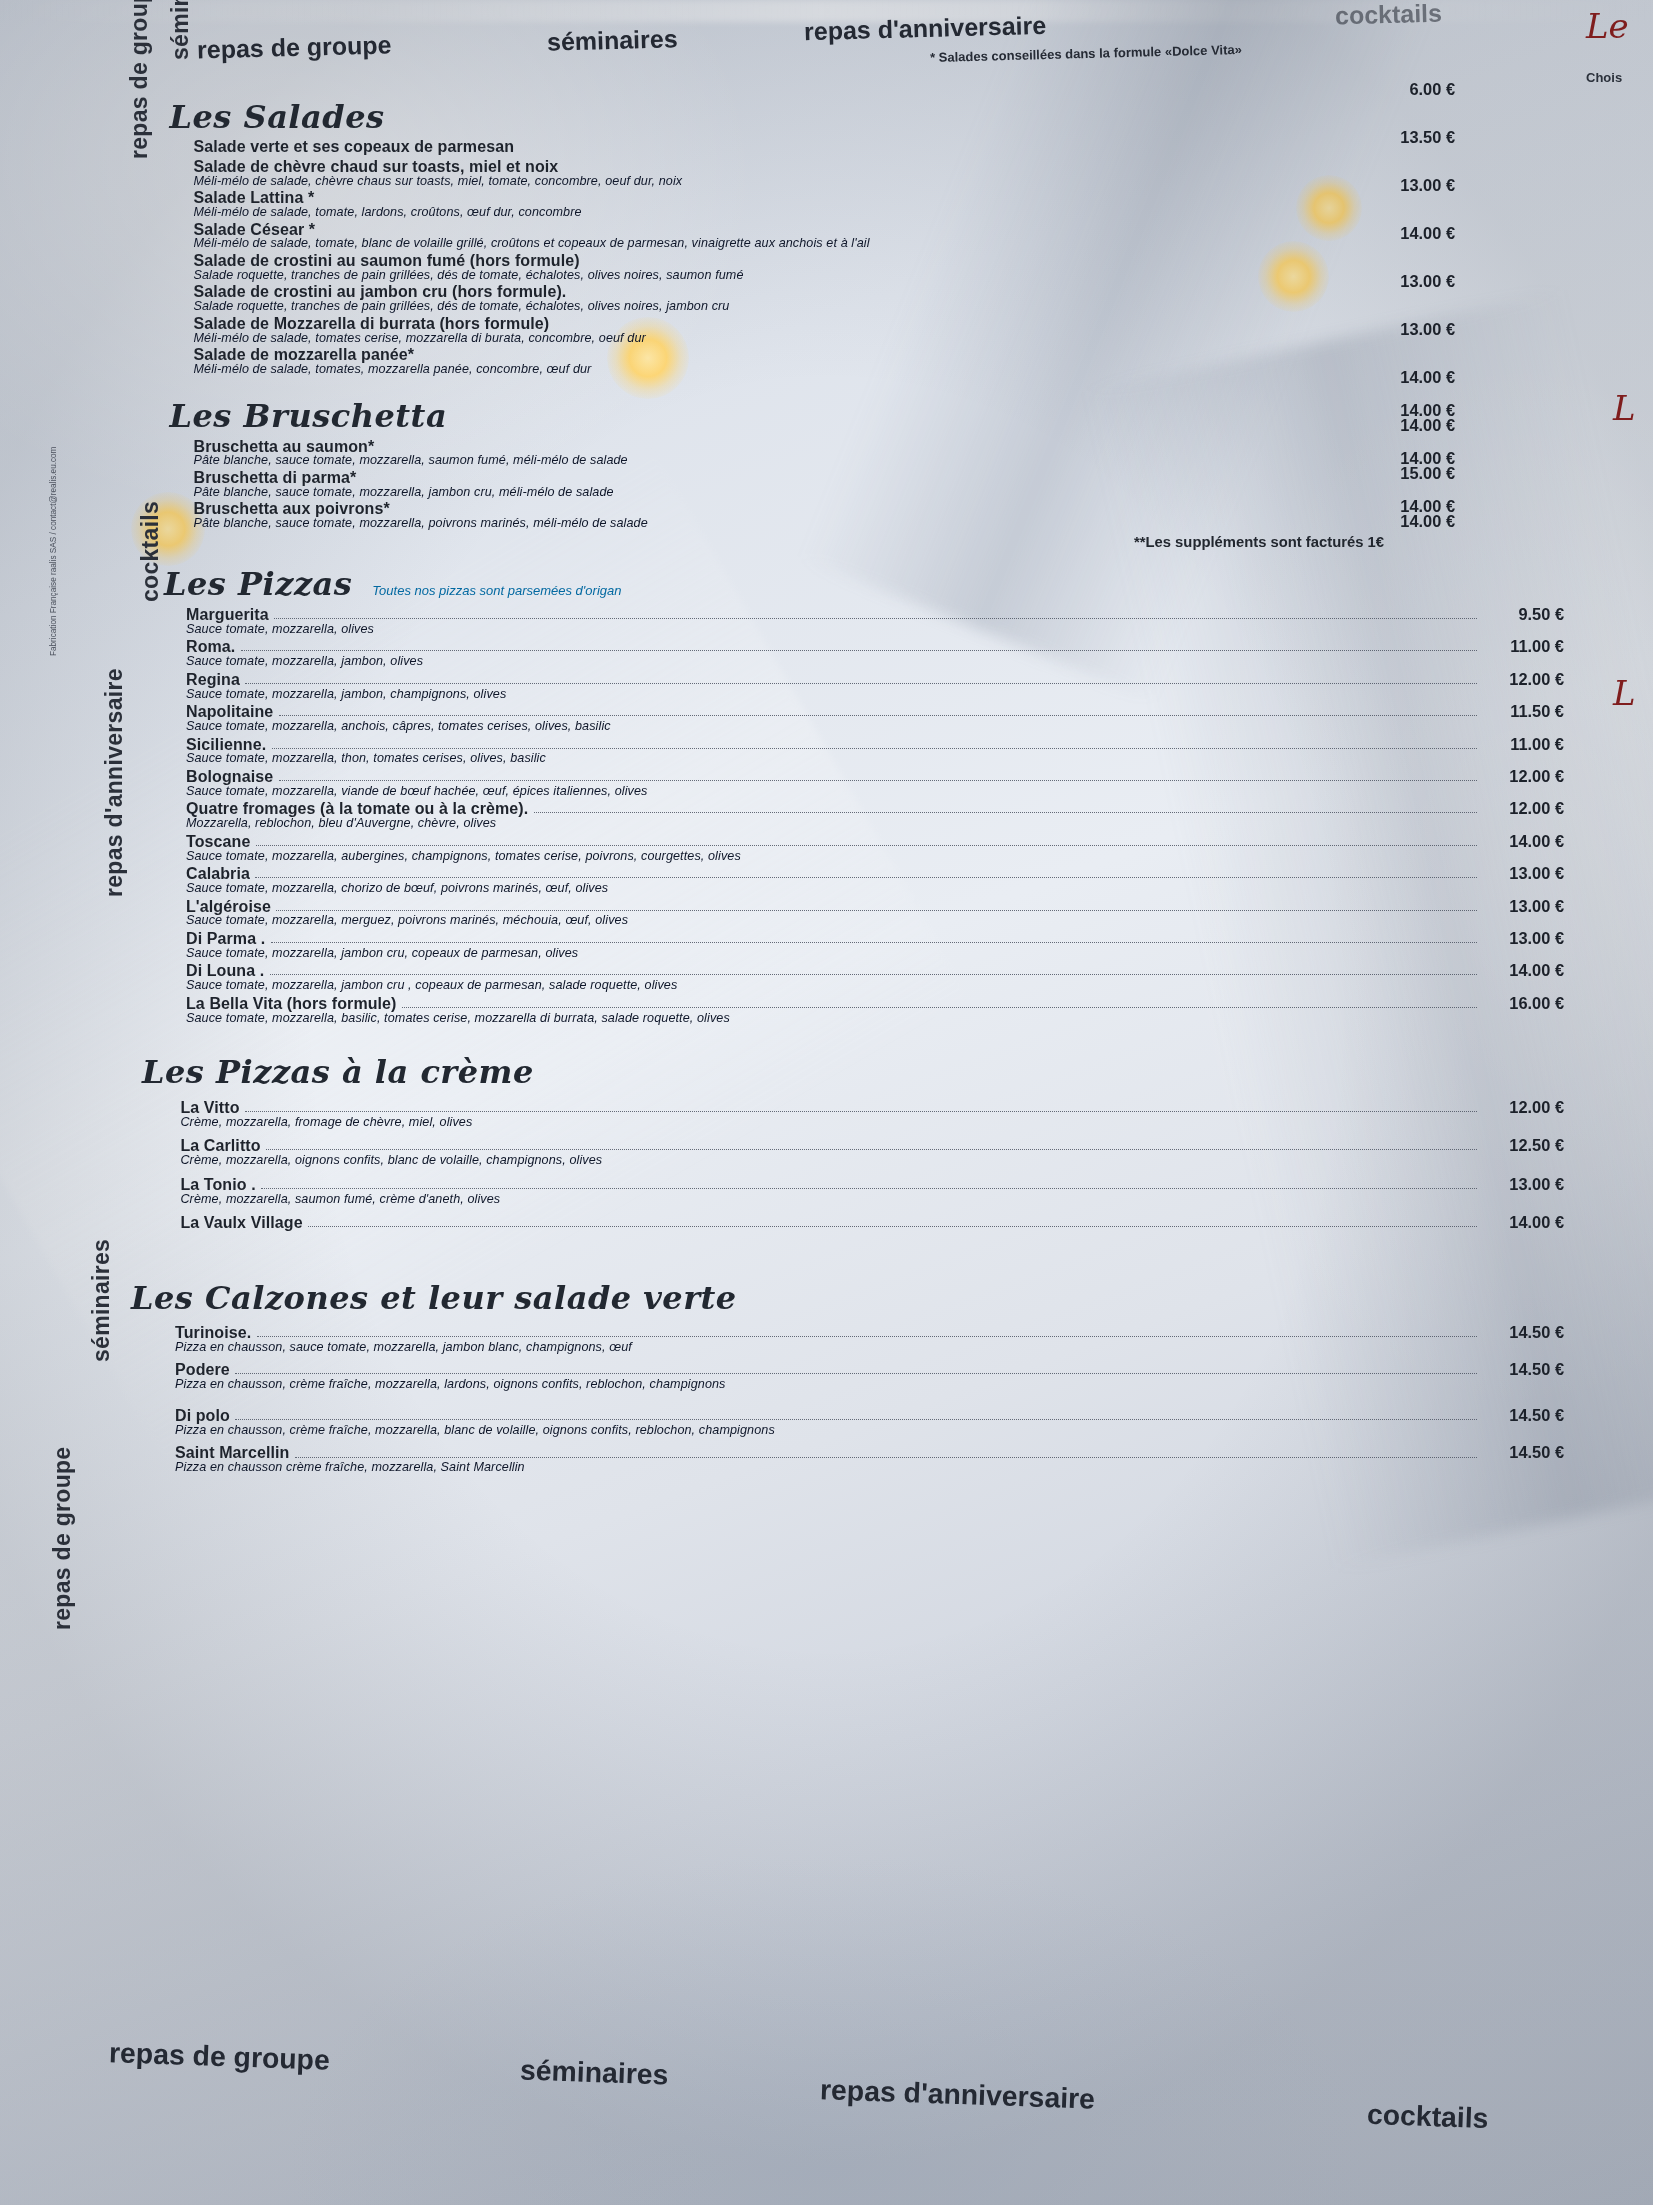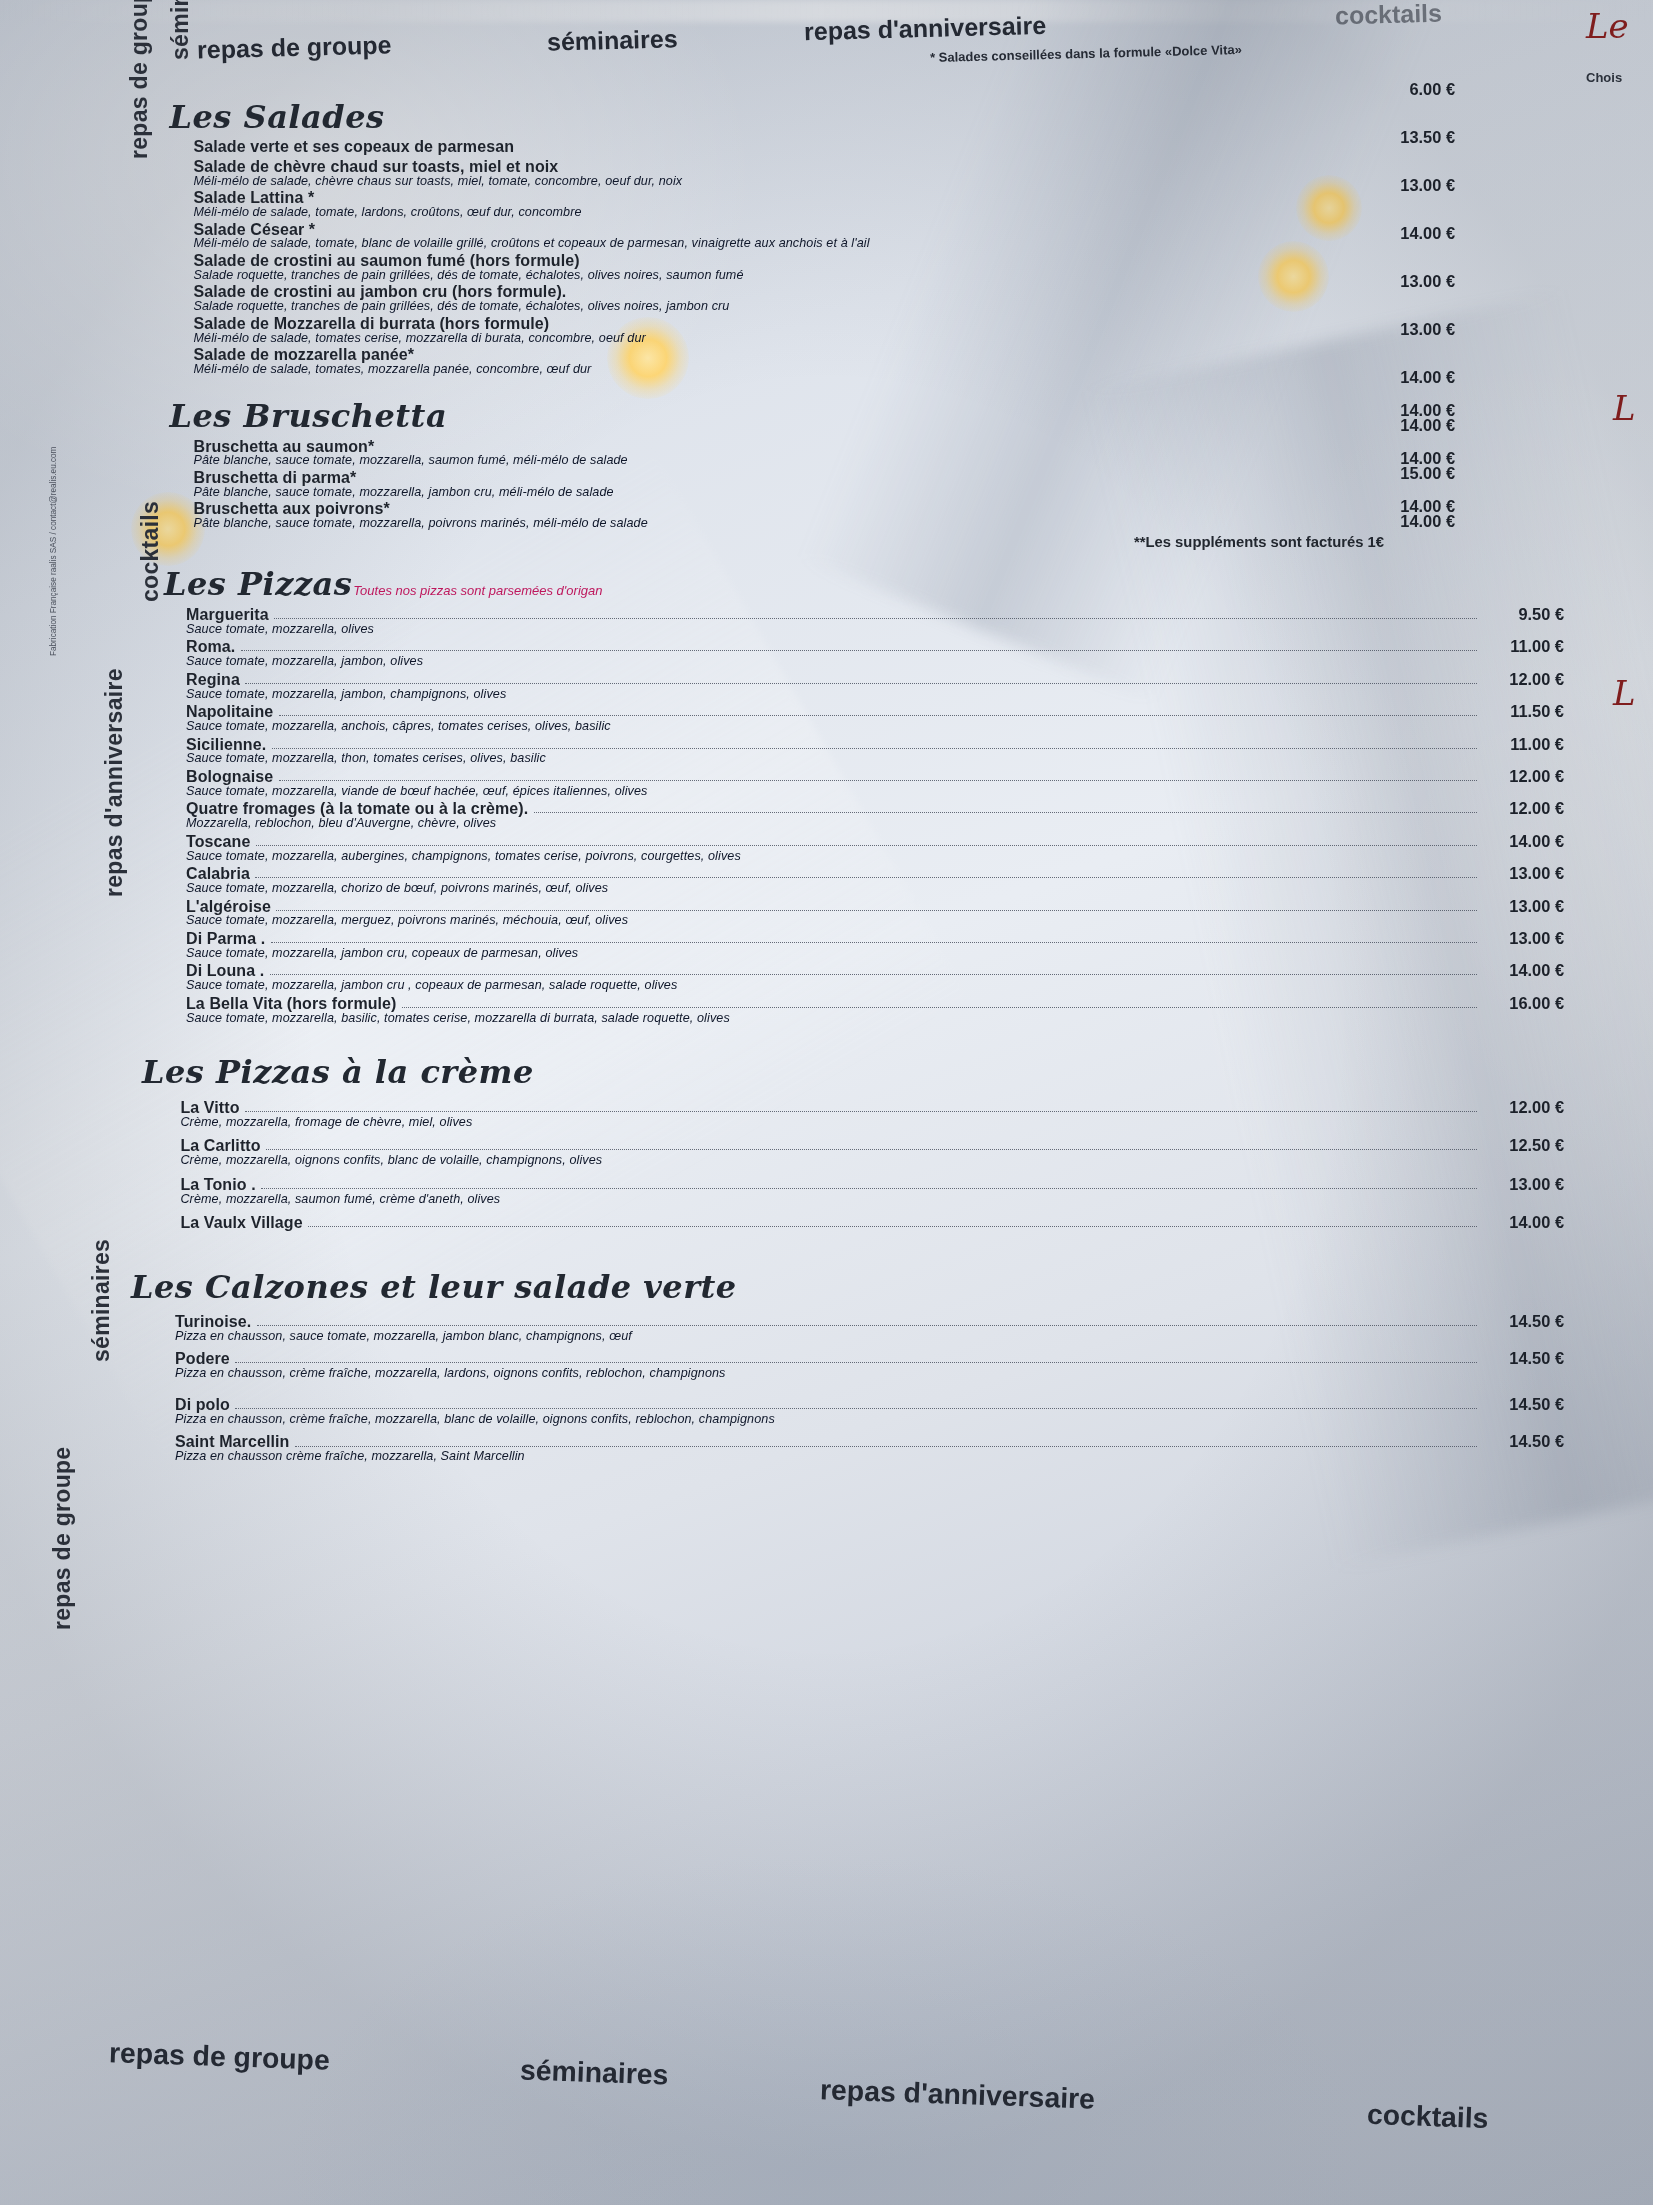--- a/index.html
+++ b/index.html
@@ -90,22 +90,22 @@
     font-weight: bold;
     font-size: 32px;
     color: #222831;
     letter-spacing: 0.5px;
   }
   .section-note {
     font-family: "Liberation Sans", sans-serif;
     font-style: italic;
     font-size: 13px;
     font-weight: normal;
-    color: #be185d;
-    margin-left: 1px;
+    color: #0369a1;
+    margin-left: 20px;
   }
   .items { margin-top: 2.2px; }
   .item {
     position: relative;
     padding-left: 29.5px;
     margin-bottom: 1.6px;
   }
   .item .nameline {
     display: flex;
     align-items: flex-end;
@@ -448,21 +448,21 @@
           <div class="desc">Crème, mozzarella, oignons confits, blanc de volaille, champignons, olives</div>
         </div>
         <div class="item" style="padding-left:16.4px;margin-bottom:7.7px;">
           <div class="nameline">
             <span class="iname">La Tonio .</span>
             <span class="dots"></span>
             <span class="price">13.00 €</span>
           </div>
           <div class="desc">Crème, mozzarella, saumon fumé, crème d'aneth, olives</div>
         </div>
-        <div class="item" style="padding-left:16.4px;margin-bottom:14px;">
+        <div class="item" style="padding-left:16.4px;margin-bottom:25px;">
           <div class="nameline">
             <span class="iname">La Vaulx Village</span>
             <span class="dots"></span>
             <span class="price">14.00 €</span>
           </div>
         </div>
       </div>
     </div>
 
     <div class="gap" style="height:22px;"></div>

